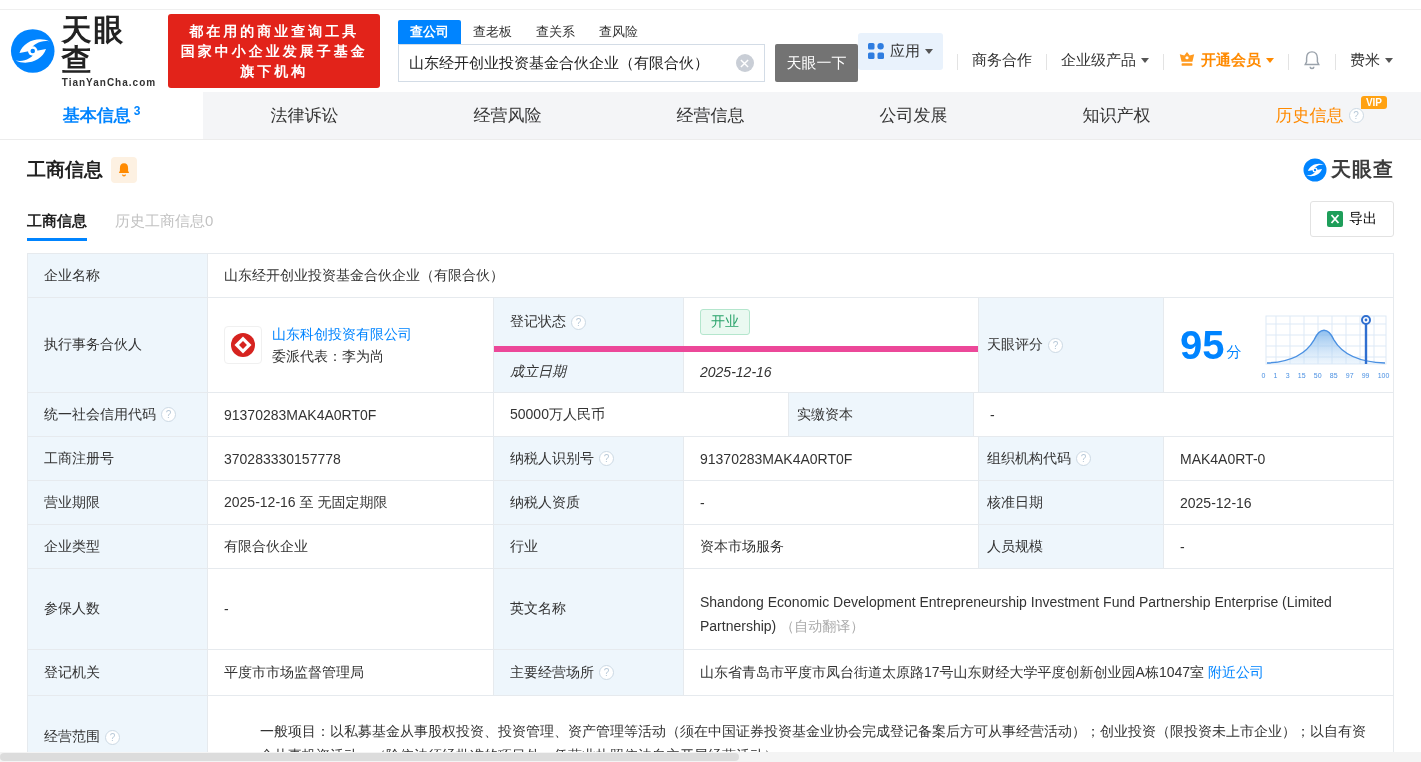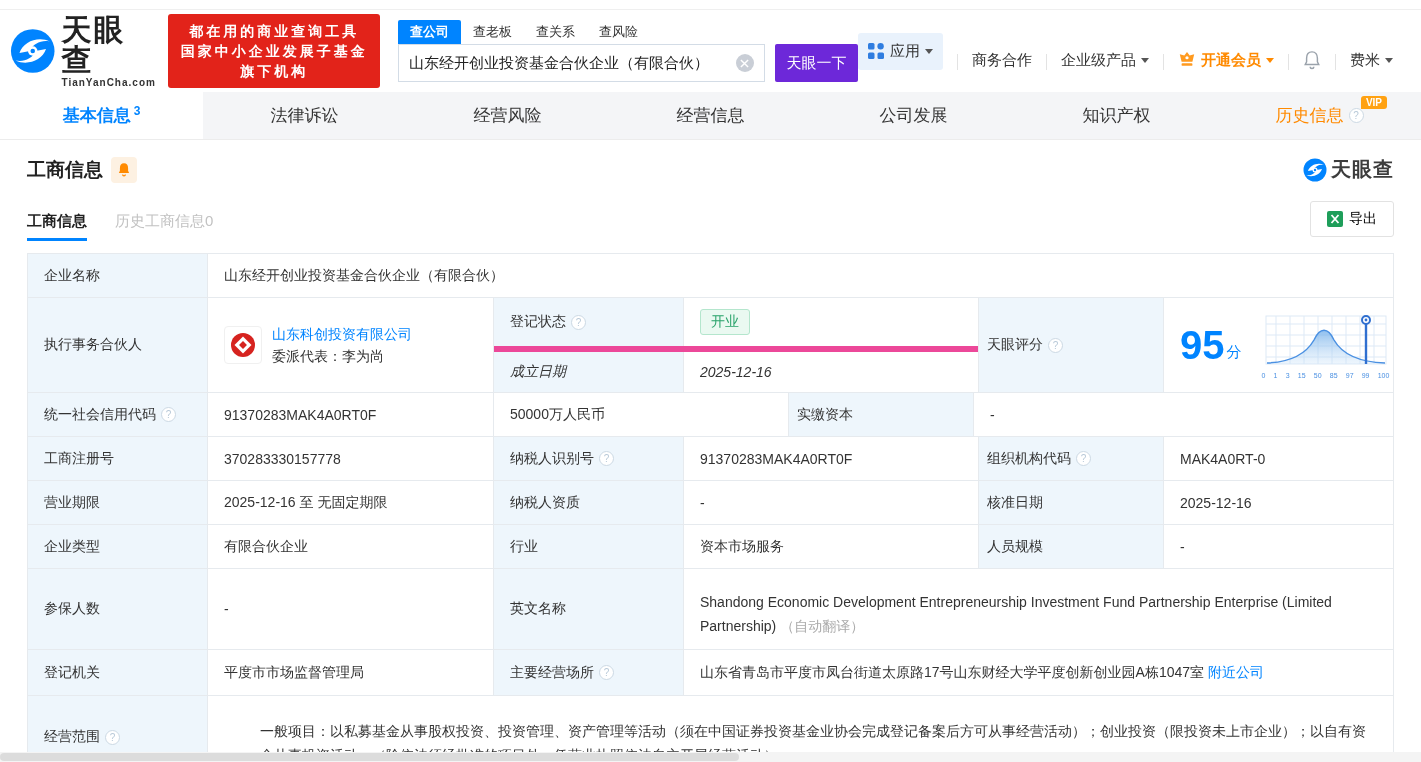--- a/index.html
+++ b/index.html
@@ -6,34 +6,34 @@
   html,body { width:1421px; height:762px; overflow:hidden; background:#fff;
     font-family:"Liberation Sans","DejaVu Sans",sans-serif; color:#333; }
   .hairline { height:10px; border-bottom:1px solid #efefef; }
 
   
   .topbar { height:82px; display:flex; align-items:center; padding:0 28px 0 10px; }
   .logo { display:flex; align-items:center; cursor:pointer; }
   .logo-swirl { width:46px; height:46px; }
   .logo-txt { margin-left:6px; }
   .logo-name { font-size:30px; font-weight:bold; color:#222; letter-spacing:2px; line-height:30px;}
-  .logo-sub { font-size:10px; font-weight:bold; color:#333; letter-spacing:1px; margin-top:2px;}
+  .logo-sub { font-size:10px; font-weight:bold; color:#333; letter-spacing:1px; margin-top:2px;text-align:center;}
   .banner { margin-left:12px; background:#e2231a; color:#fff; border-radius:3px;
     padding:7px 10px; font-size:14px; font-weight:bold; line-height:20px; letter-spacing:3px; text-align:center;}
   .search-wrap { margin-left:18px; width:460px; }
   .search-tabs { display:flex; align-items:flex-end; font-size:13px; }
   .search-tab { padding:3px 12px; cursor:pointer; color:#333; }
   .search-tab.active { background:#0084ff; color:#fff; border-radius:2px 2px 0 0; font-weight:bold;}
   .search-row { display:flex; margin-top:0; }
   .search-box { width:370px; height:38px; border:1px solid #d3dce6; display:flex; align-items:center; }
   .search-input { flex:1; border:none; outline:none; font-size:15px; padding:0 10px; color:#222;
       font-family:"Liberation Sans","DejaVu Sans",sans-serif;}
   .clear-btn { width:18px; height:18px; border-radius:50%; background:#c9ced6; color:#fff;
       display:flex; align-items:center; justify-content:center; font-size:12px; margin-right:10px; cursor:pointer;}
-  .search-btn { margin-left:10px; width:84px; height:38px; background:#6d28d9; color:#fff;
+  .search-btn { margin-left:10px; width:84px; height:38px; background:#737373; color:#fff;
       border:none; font-size:15px; cursor:pointer; border-radius:2px;}
   .top-right { margin-left:auto; display:flex; align-items:flex-end; font-size:15px; }
   .apps-chip { display:flex; align-items:center; background:#e9f2fc; border-radius:3px; padding:9px 10px; cursor:pointer;}
   .grid-ico { width:16px; height:16px; margin-right:6px; }
   .caret { width:0; height:0; border-left:4px solid transparent; border-right:4px solid transparent;
       border-top:5px solid #555; margin-left:5px; display:inline-block;}
   .caret.orange { border-top-color:#ff8a00; }
   .sep { width:1px; height:16px; background:#e3e3e3; margin:0 14px; }
   .nav-item { cursor:pointer; display:flex; align-items:center; white-space:nowrap;}
   .vip-link { color:#ff8a00; font-weight:bold; }

